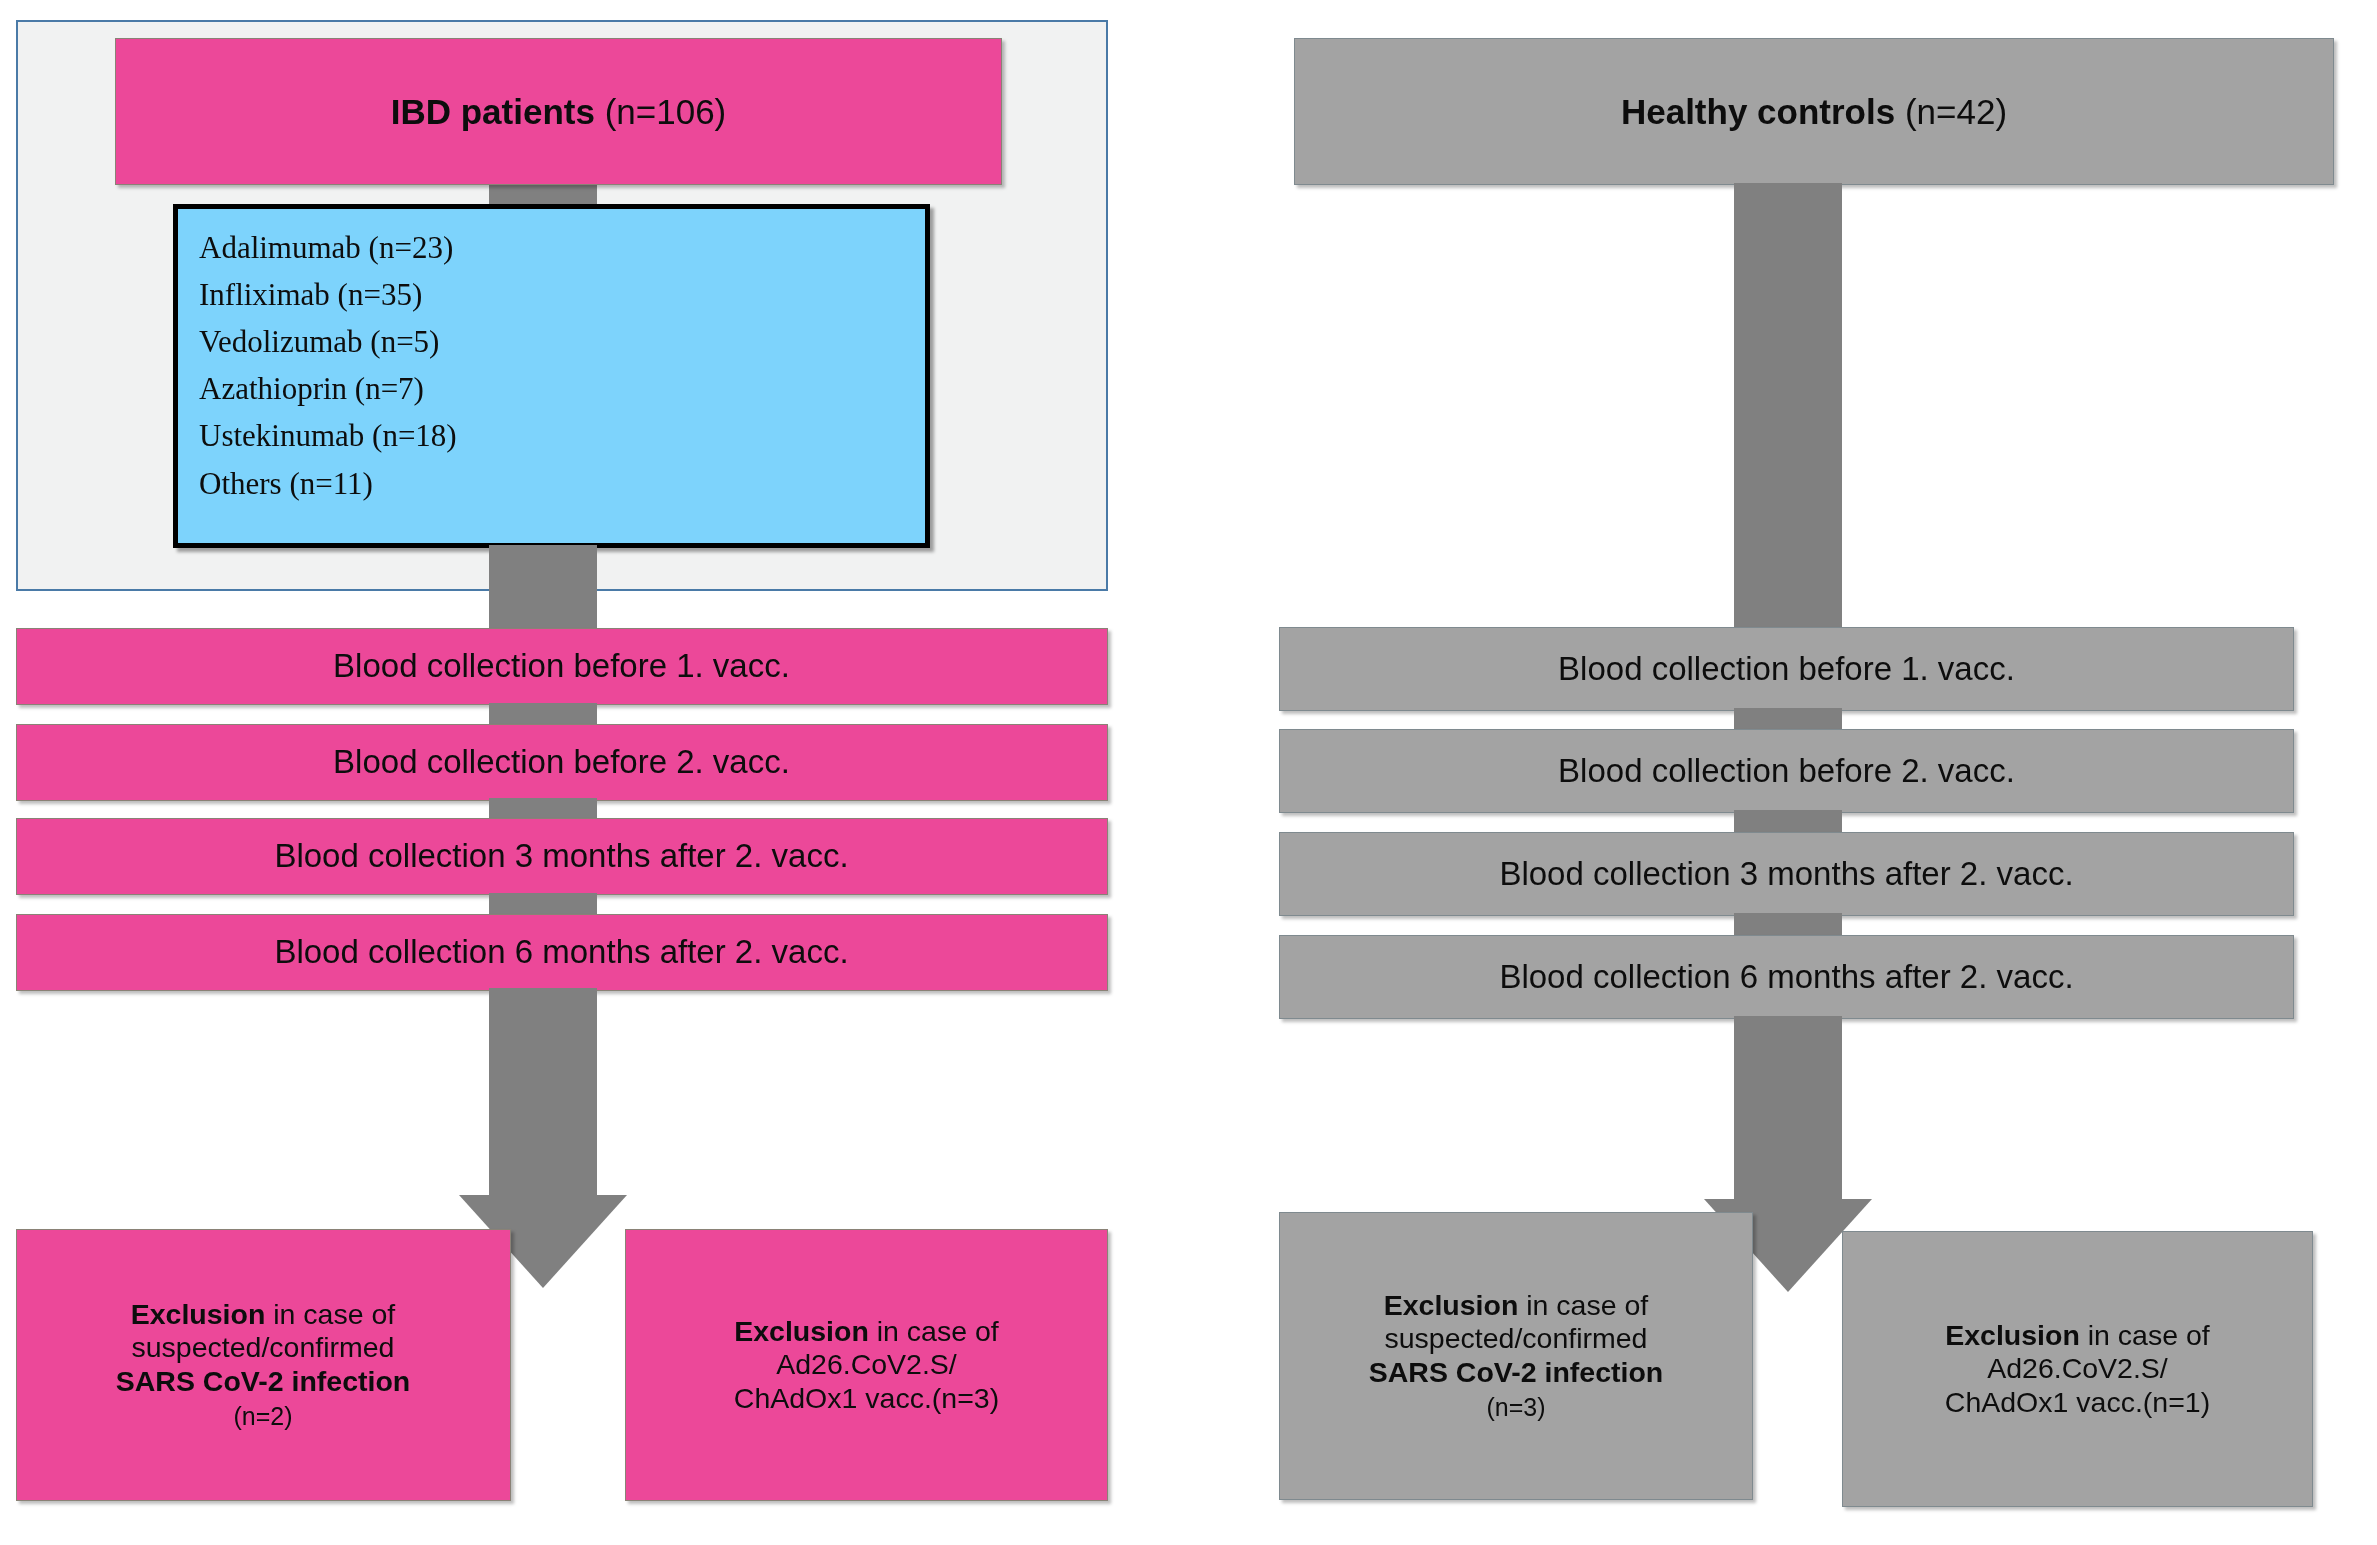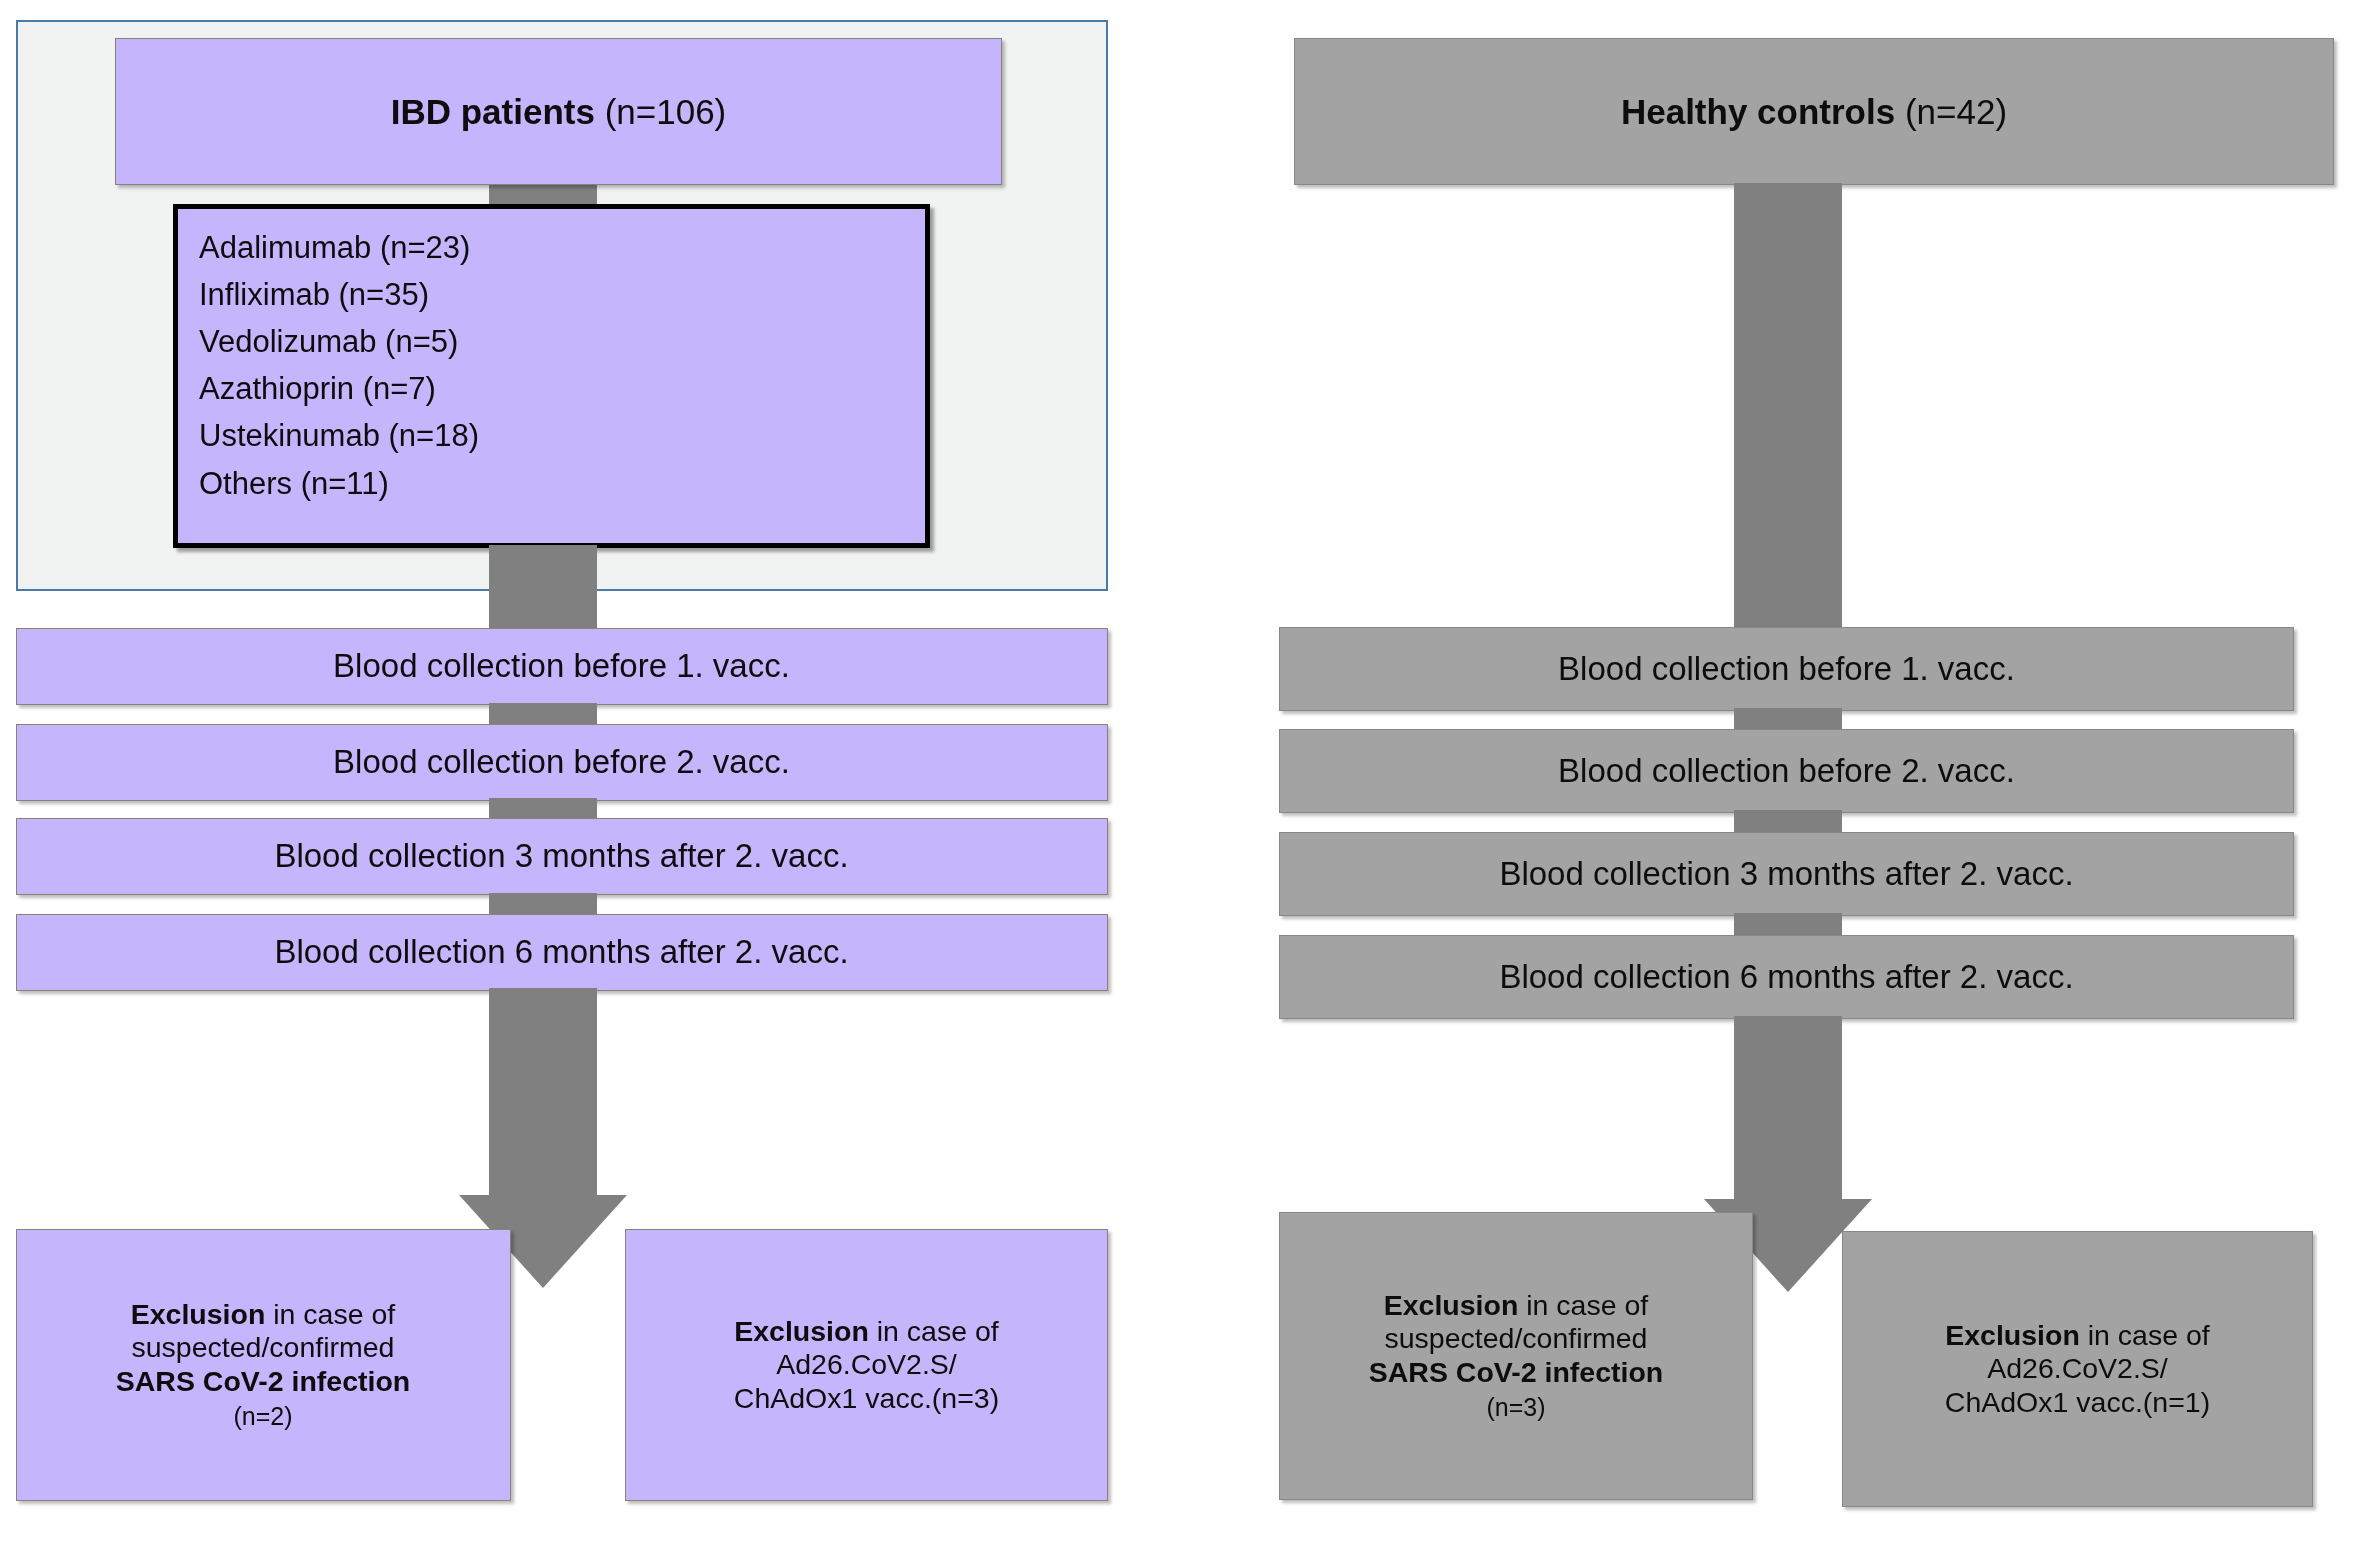--- a/index.html
+++ b/index.html
@@ -6,23 +6,23 @@
   body{width:2377px;height:1546px;position:relative;font-family:"Liberation Sans",sans-serif;}
   .stage{position:absolute;left:0;top:0;width:2377px;height:1546px;overflow:hidden;background:#fff;}
 
   
   .panel{position:absolute;box-sizing:border-box;}
   #panel-ibd{left:15.5px;top:20.4px;width:1092px;height:571px;background:#f1f2f2;border:2.5px solid #4a7aa7;}
 
   
   .box{position:absolute;box-sizing:border-box;display:flex;align-items:center;justify-content:center;
        text-align:center;color:#0d0d0d;line-height:1.18;}
-  .peach{background:#c4b5fd;border:1.9px solid #8a8276;box-shadow:3.1px 3.1px 3.1px rgba(0,0,0,.26);}
+  .peach{background:#ec4899;border:1.9px solid #8a8276;box-shadow:3.1px 3.1px 3.1px rgba(0,0,0,.26);}
   .blue{background:#a3a3a3;border:1.9px solid #7f8a8f;box-shadow:3.1px 3.1px 3.1px rgba(0,0,0,.26);}
-  .yellow{background:#c4b5fd;border:5.6px solid #000000;box-shadow:3.7px 3.7px 3.1px rgba(0,0,0,.35);}
+  .yellow{background:#7dd3fc;border:5.6px solid #000000;box-shadow:3.7px 3.7px 3.1px rgba(0,0,0,.35);font-family:Liberation Serif, serif;}
 
   
   .bar{position:absolute;background:#808080;}
   .arrow-wrap{position:absolute;}
   .arrow-stem{position:absolute;background:#808080;}
   .arrow-head{position:absolute;width:0;height:0;border-left:84px solid transparent;
               border-right:84px solid transparent;border-top:93px solid #808080;}
 
   
   .title-txt{font-size:35px;font-weight:400;}

